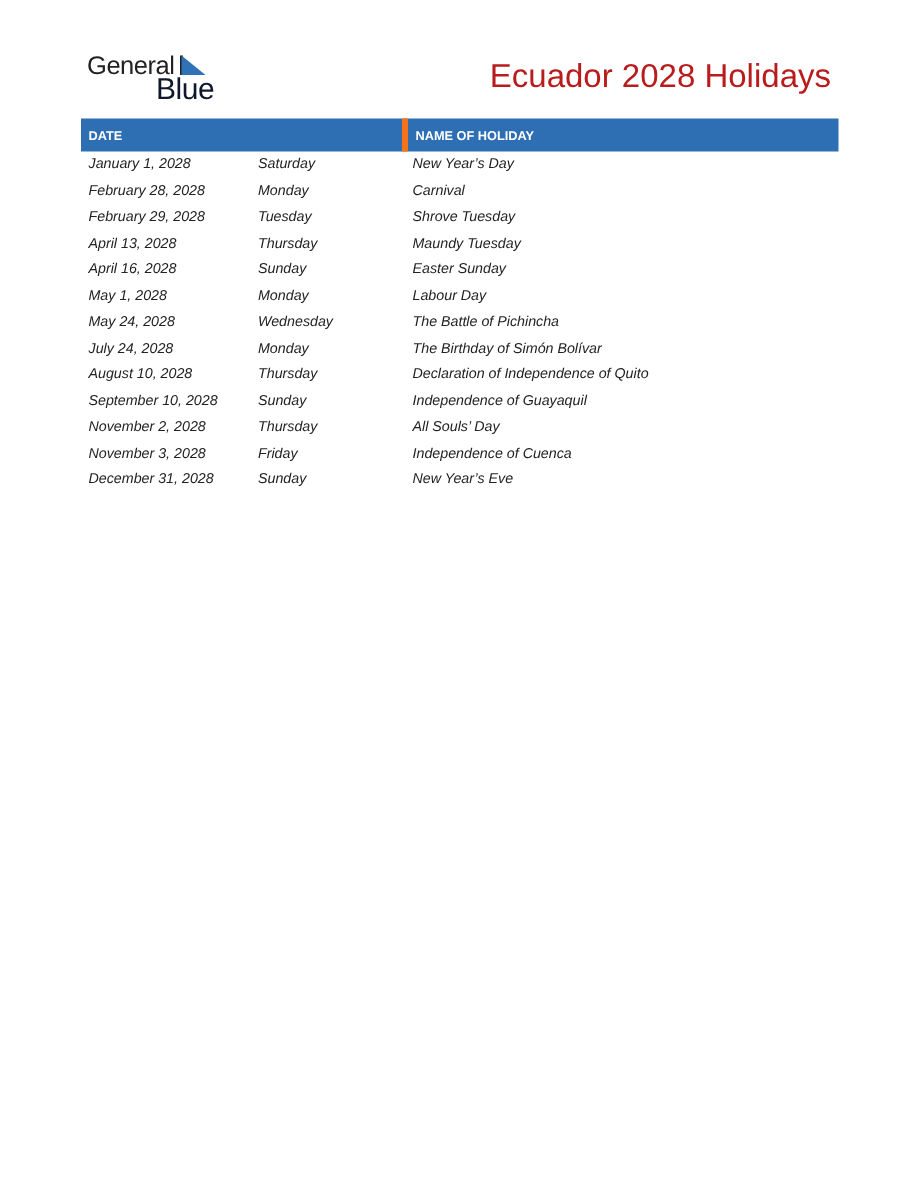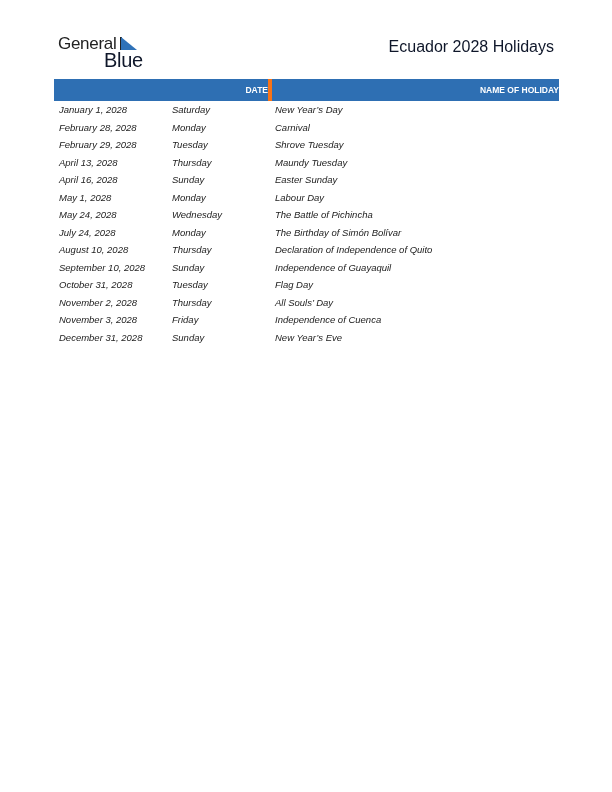--- a/index.html
+++ b/index.html
@@ -2,23 +2,23 @@
 <html><head>
 <meta charset="utf-8">
 <style>
   html, body { margin: 0; padding: 0; background: #ffffff; }
   body { width: 612px; height: 792px; position: relative; font-family: "Liberation Sans", "DejaVu Sans", sans-serif; color: #222; overflow: hidden; }
   .logo { position: absolute; left: 58px; top: 34px; width: 90px; height: 34px; text-decoration: underline; }
   .logo .general { position: absolute; left: 0; top: 0; font-size: 17px; color: #222; letter-spacing: -0.3px; }
   .logo .blue { position: absolute; left: 46px; top: 15px; font-size: 20px; color: #0f172a; letter-spacing: -0.3px; }
   .logo .tri { position: absolute; left: 63px; top: 3px; width: 0; height: 0; border-left: 16px solid #2f72b8; border-top: 13px solid transparent; }
   .logo .bar { position: absolute; left: 62px; top: 3px; width: 2px; height: 13px; background: #222; }
-  .title { position: absolute; right: 58px; top: 38px; font-size: 16px; color: #0f172a; }
+  .title { position: absolute; right: 58px; top: 38px; font-size: 22px; color: #b91c1c; }
   table { position: absolute; left: 54px; top: 79px; width: 505px; border-collapse: collapse; font-size: 9.5px; }
-  th { background: #2e6fb3; color: #fff; text-align: right; font-weight: bold; height: 22px; padding: 0 0 0 5px; font-size: 8.5px; }
+  th { background: #2e6fb3; color: #fff; text-align: left; font-weight: bold; height: 22px; padding: 0 0 0 5px; font-size: 8.5px; }
   th.sep { border-left: 4px solid #f97316; }
   td { height: 17.5px; padding: 0 0 0 5px; color: #222; white-space: nowrap; font-style: italic; }
   col.c1 { width: 113px; } col.c2 { width: 103px; } col.c3 { width: auto; }
 </style>
 </head>
 <body>
 
 <div class="logo">
   <span class="general">General</span>
   <span class="bar"></span>
@@ -85,25 +85,20 @@
         <td>August 10, 2028</td>
         <td>Thursday</td>
         <td>Declaration of Independence of Quito</td>
       </tr>
       <tr>
         <td>September 10, 2028</td>
         <td>Sunday</td>
         <td>Independence of Guayaquil</td>
       </tr>
       <tr>
-        <td>October 31, 2028</td>
-        <td>Tuesday</td>
-        <td>Flag Day</td>
-      </tr>
-      <tr>
         <td>November 2, 2028</td>
         <td>Thursday</td>
         <td>All Souls’ Day</td>
       </tr>
       <tr>
         <td>November 3, 2028</td>
         <td>Friday</td>
         <td>Independence of Cuenca</td>
       </tr>
       <tr>

